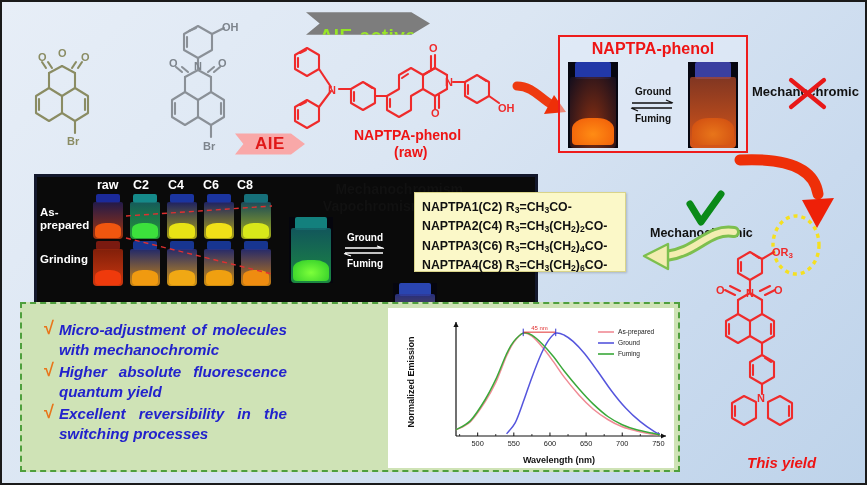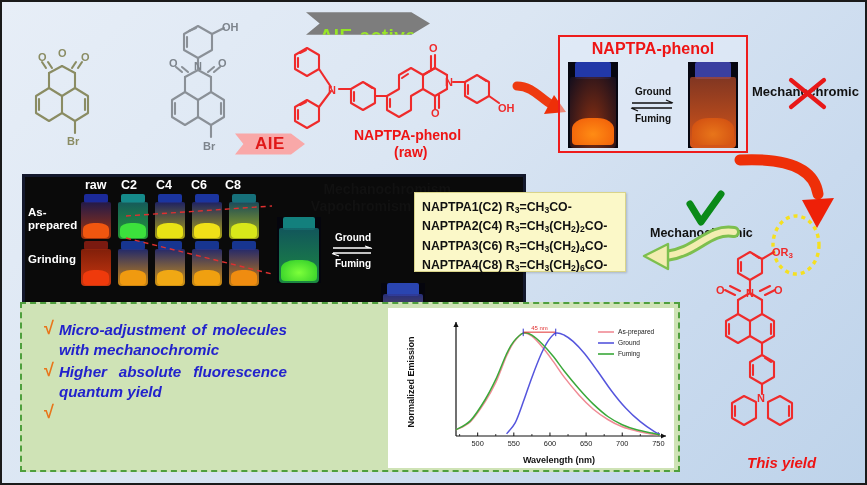--- a/index.html
+++ b/index.html
@@ -251,21 +251,21 @@
     </svg>
   </div>
 
   <div class="abs" style="left:738px;top:140px;">
     <svg width="110" height="92" viewBox="0 0 110 92">
       <path d="M0 18 C42 16 74 24 78 52" stroke="#ee2f08" stroke-width="11" fill="none" stroke-linecap="round"></path>
       <path d="M62 58 L94 56 L77 86 Z" fill="#ee2008"></path>
     </svg>
   </div>
 
-  <div class="abs blackbox" style="left:20px;top:172px;width:504px;height:152px;">
+  <div class="abs blackbox" style="left:32px;top:172px;width:504px;height:152px;">
     <div class="abs" style="left:0;top:0;width:230px;height:110px;">
 
       <div class="abs whtlbl" style="left:60px;top:1px;font-size:12.5px;">raw</div>
       <div class="abs whtlbl" style="left:96px;top:1px;font-size:12.5px;">C2</div>
       <div class="abs whtlbl" style="left:131px;top:1px;font-size:12.5px;">C4</div>
       <div class="abs whtlbl" style="left:166px;top:1px;font-size:12.5px;">C6</div>
       <div class="abs whtlbl" style="left:200px;top:1px;font-size:12.5px;">C8</div>
 
       <div class="abs whtlbl" style="left:3px;top:29px;font-size:11.5px;width:52px;line-height:13px;">As-prepared</div>
       <div class="abs whtlbl" style="left:3px;top:76px;font-size:11.5px;">Grinding</div>
@@ -437,20 +437,21 @@
       <div class="row">
         <span class="tick">√</span>
         <span class="txt">Micro-adjustment of molecules with mechanochromic</span>
       </div>
       <div class="row" style="margin-top:2px;">
         <span class="tick">√</span>
         <span class="txt">Higher absolute fluorescence quantum yield</span>
       </div>
       <div class="row" style="margin-top:2px;">
         <span class="tick">√</span>
+        <span class="txt">Excellent reversibility in the switching processes</span>
       </div>
     </div>
   </div>
 
   <div class="abs whitebox" style="left:386px;top:306px;width:286px;height:160px;">
     <svg id="spectrum-svg" width="286" height="160" viewBox="0 0 286 160" aria-hidden="false">
         <path d="M68 14 L68 128" stroke="#111" stroke-width="1.2" fill="none"></path>
         <path d="M68 128 L278 128" stroke="#111" stroke-width="1.2" fill="none"></path>
         <path d="M278 128 l-5 -2.6 l0 5.2 z" fill="#111"></path>
         <path d="M68 14 l-2.6 5 l5.2 0 z" fill="#111"></path>

